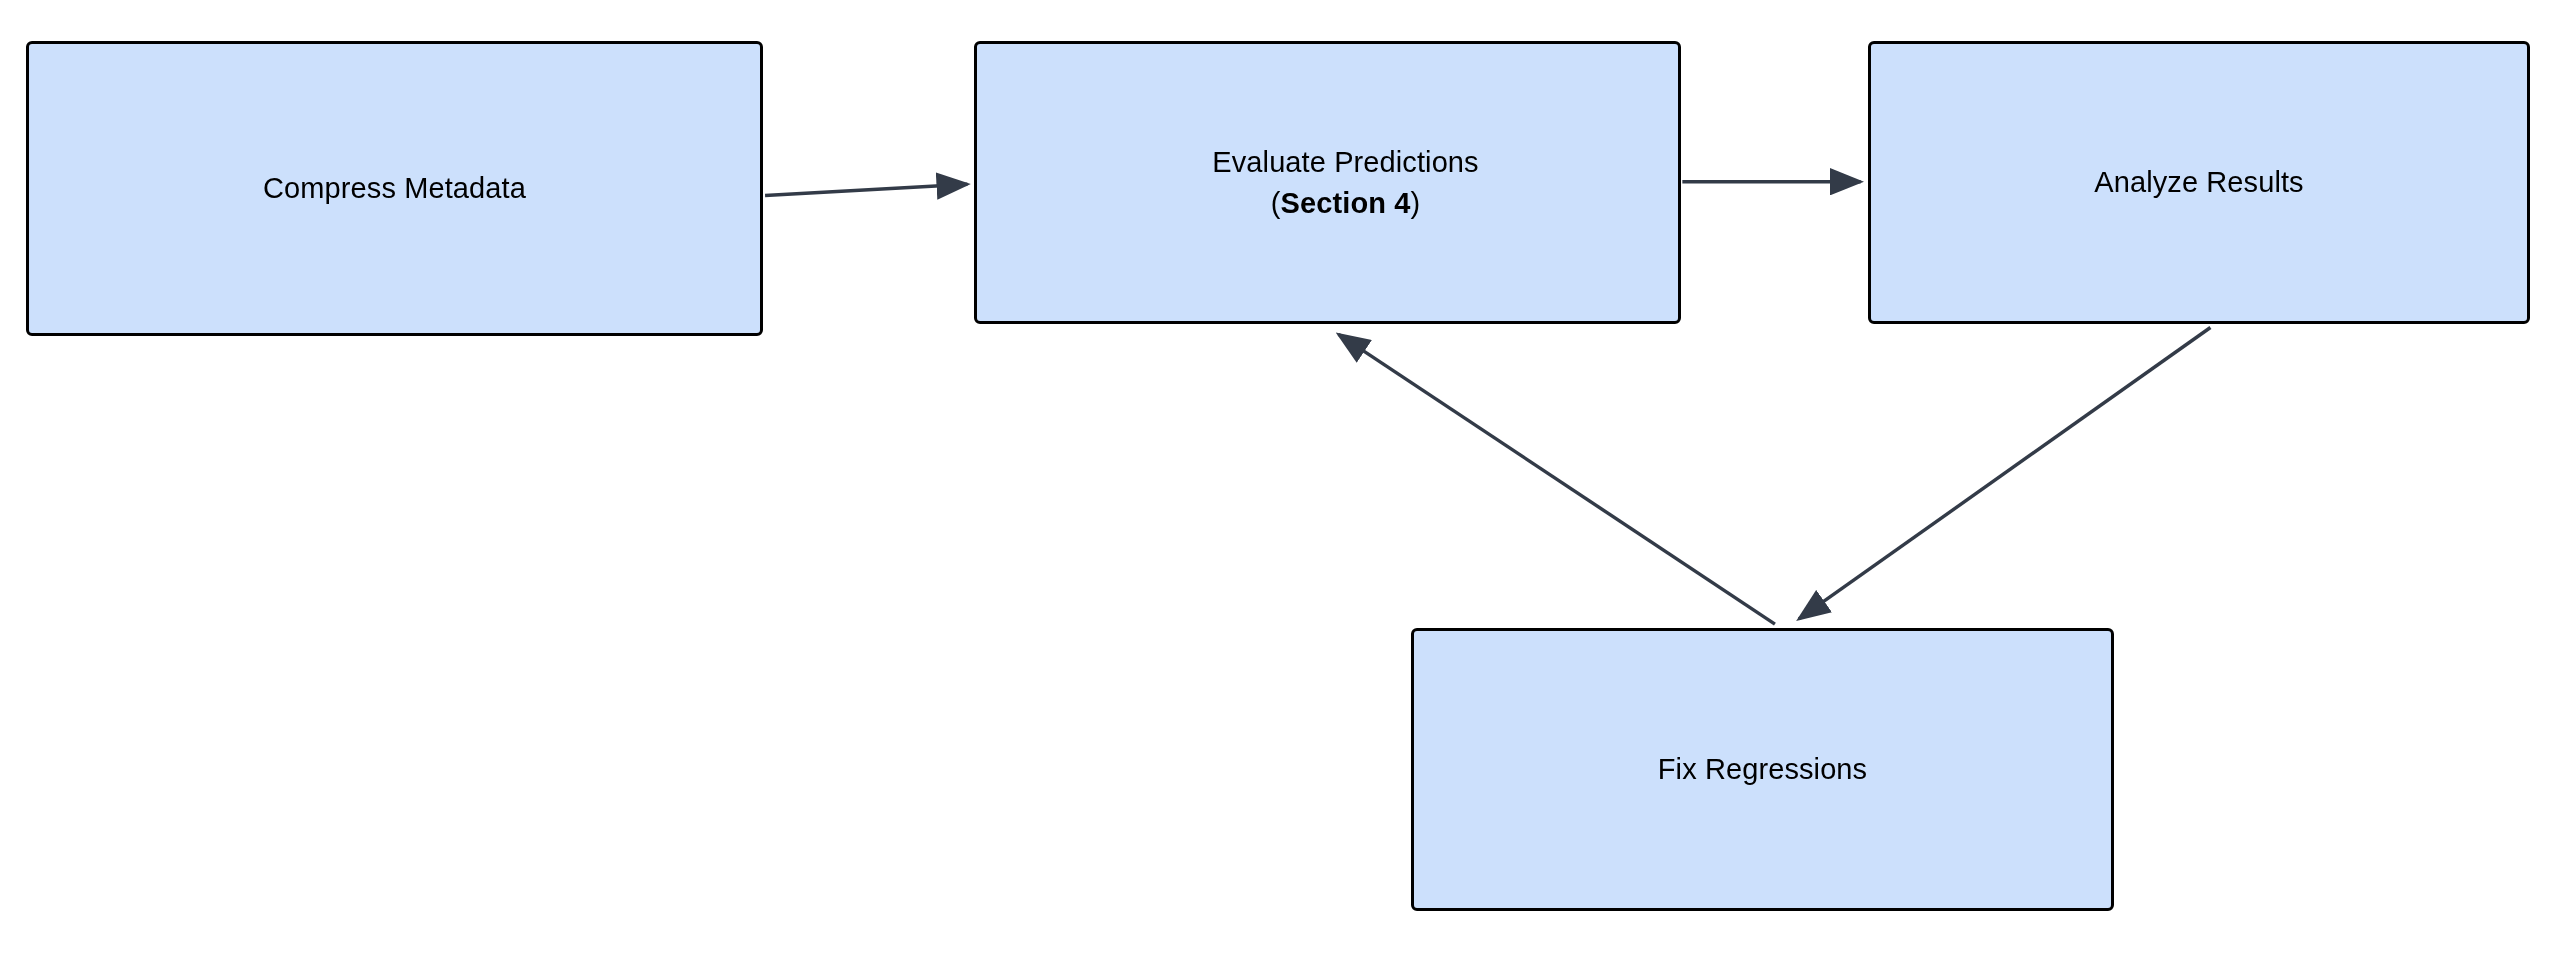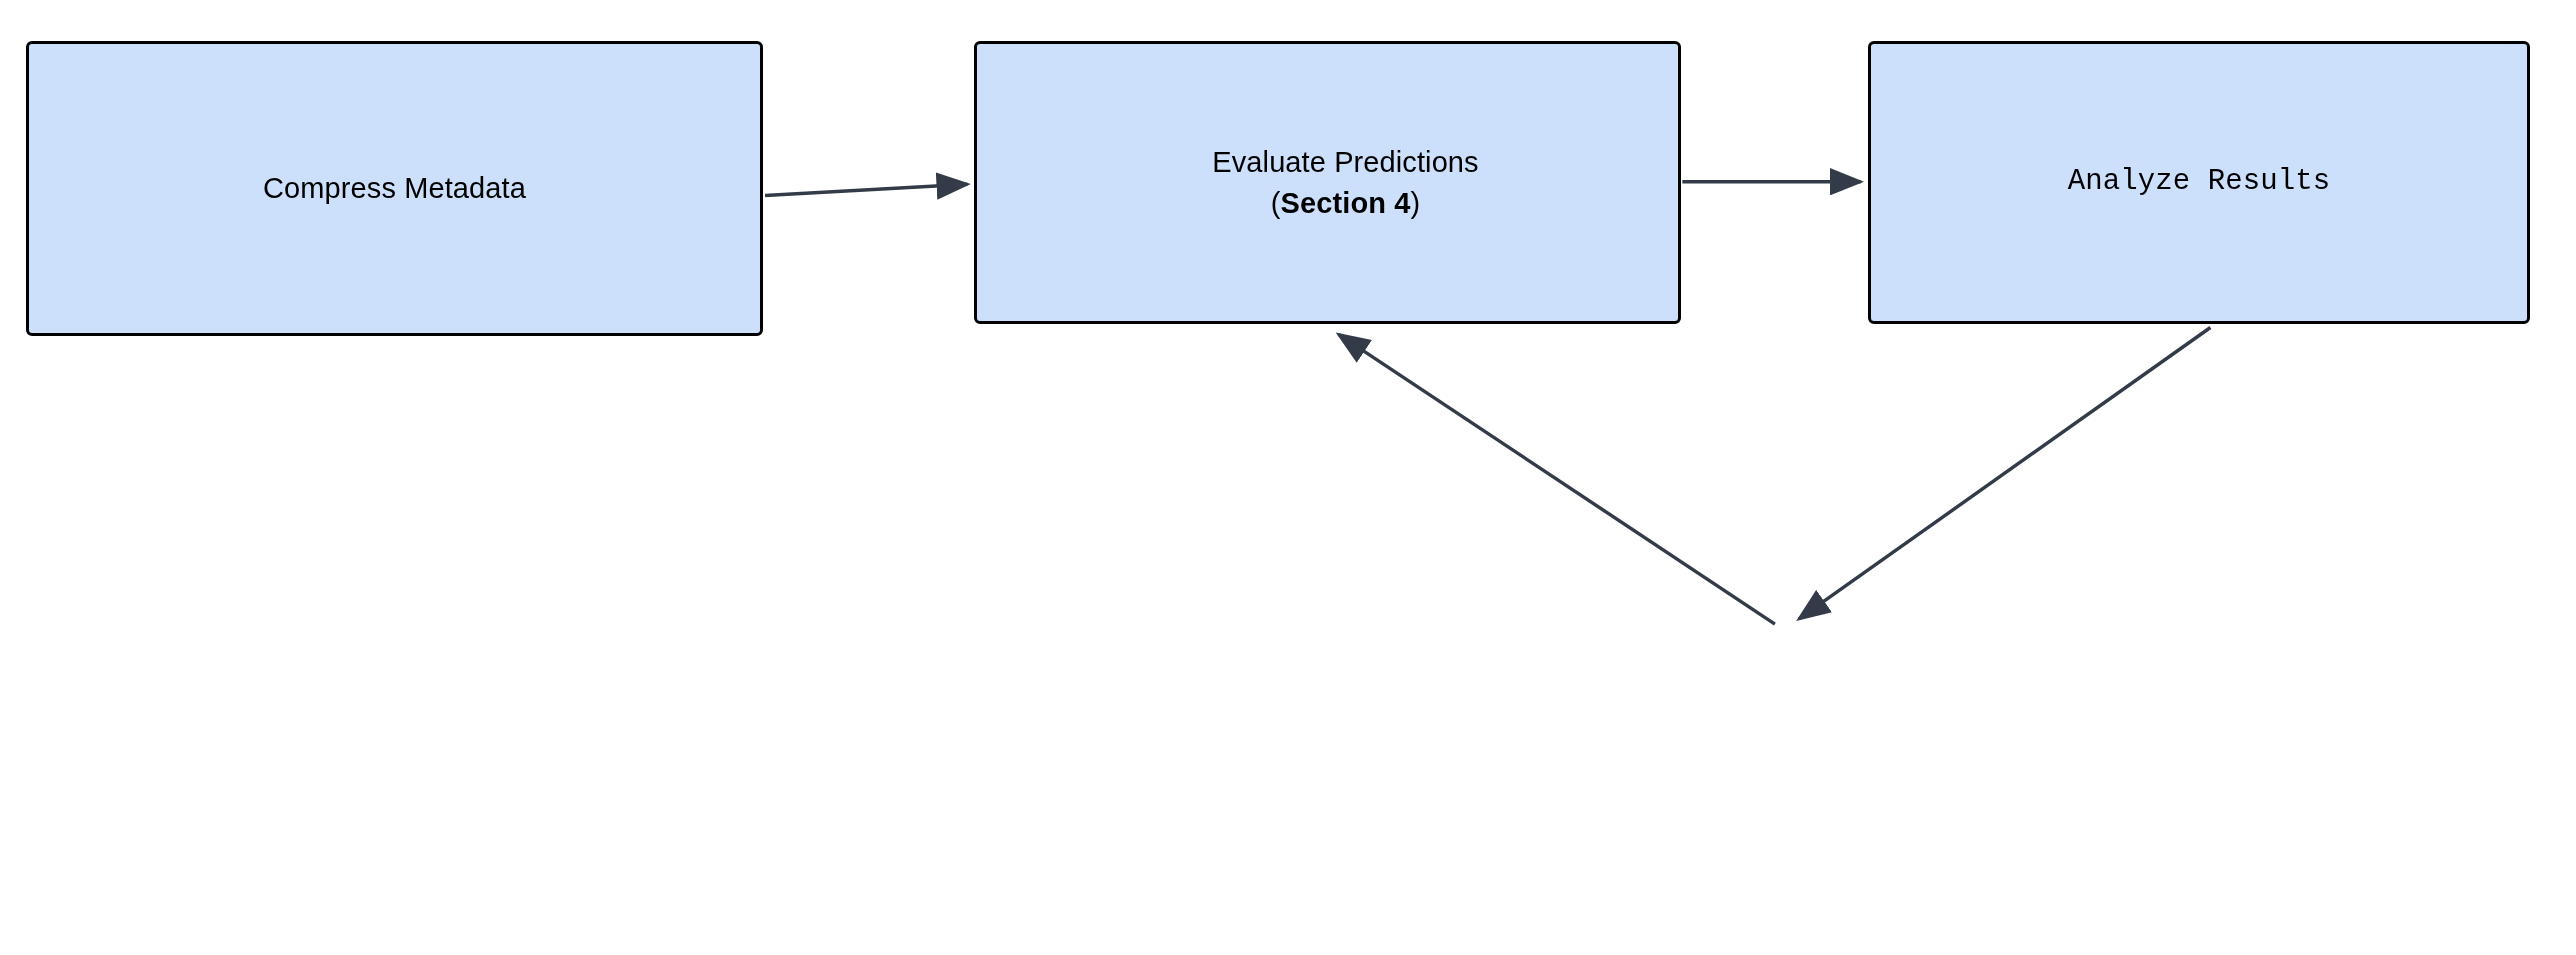--- a/index.html
+++ b/index.html
@@ -62,21 +62,20 @@
     top: 41px;
     width: 707px;
     height: 283px;
     padding-left: 36px;
   }
   #node-analyze-results {
     left: 1868px;
     top: 41px;
     width: 662px;
     height: 283px;
-    font-family: Liberation Mono, monospace;
   }
   #node-fix-regressions {
     left: 1411px;
     top: 628px;
     width: 703px;
     height: 283px;
   }
 </style>
 </head>
 <body>
@@ -113,15 +112,18 @@
 
   <div class="node" id="node-evaluate-predictions">
     <span class="node-line">Evaluate Predictions</span>
     <span class="node-line bold-part"><span>(</span><b>Section 4</b><span>)</span></span>
   </div>
 
   <div class="node" id="node-analyze-results">
     <span class="node-line">Analyze Results</span>
   </div>
 
+  <div class="node" id="node-fix-regressions">
+    <span class="node-line">Fix Regressions</span>
+  </div>
 
 </div>
 
 
 </body></html>

